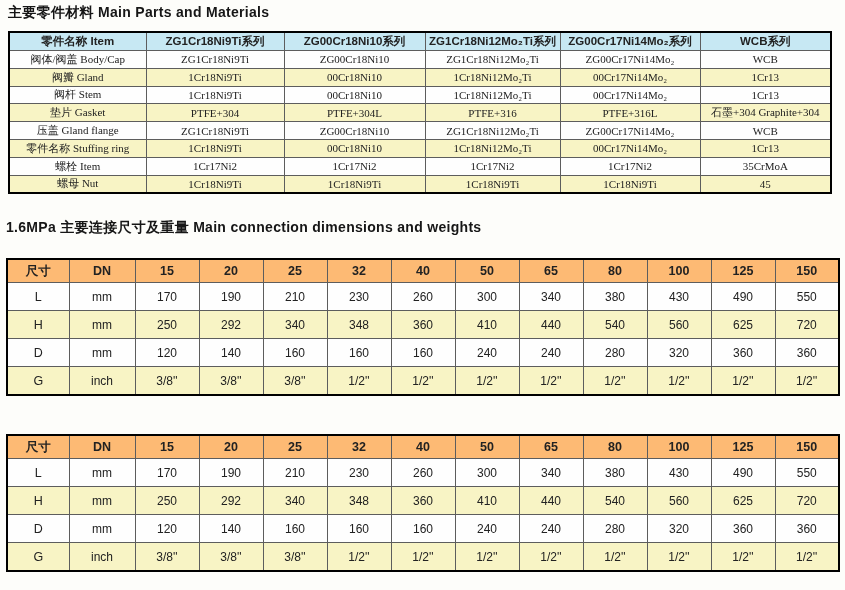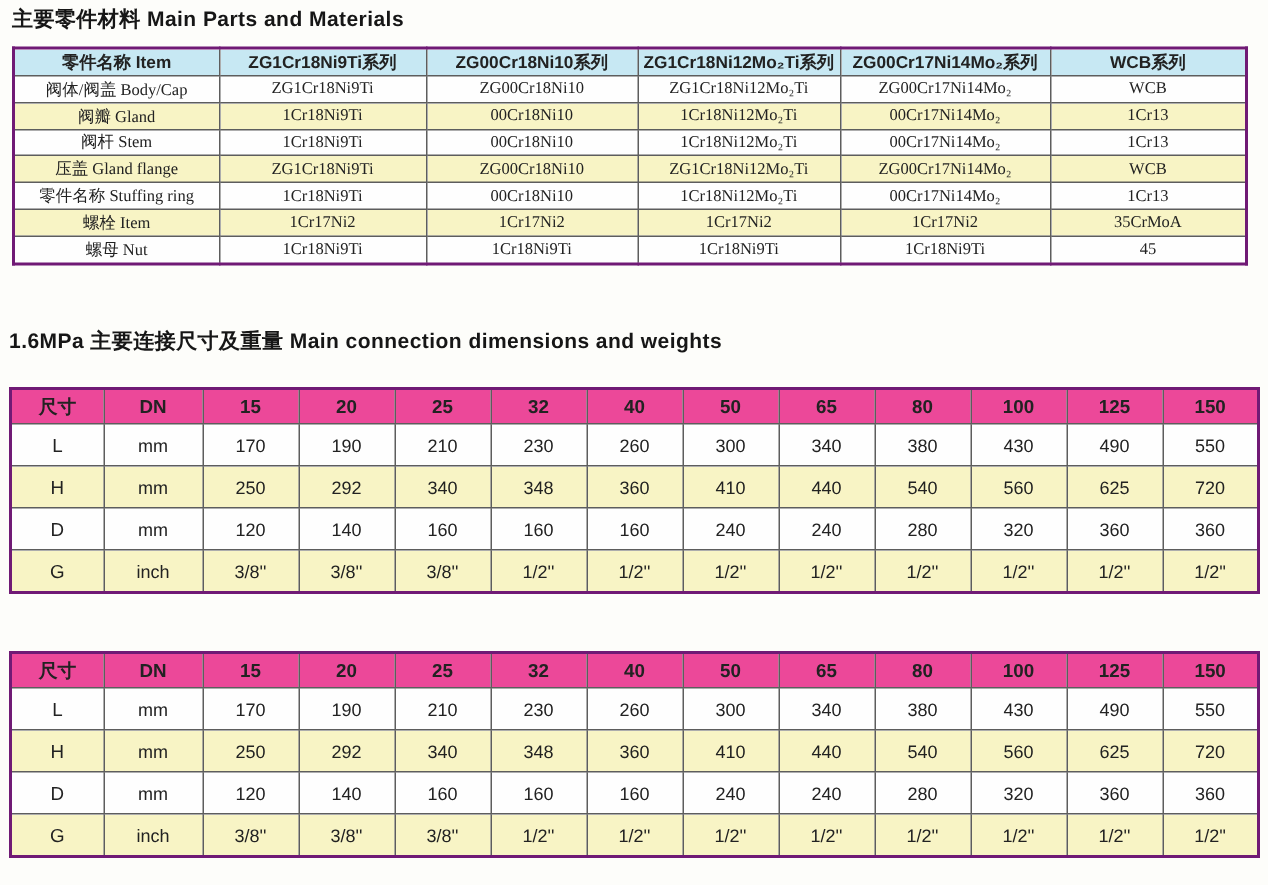--- a/index.html
+++ b/index.html
@@ -30,21 +30,21 @@
 
   table {
     border-collapse: collapse;
     table-layout: fixed;
     position: absolute;
     background: #fefefe;
   }
   table, th, td {
     border: 1px solid #5d5d5d;
   }
-  table { border: 2px solid #701a75; }
+  table { border: 2px solid #000000; }
   th, td {
     text-align: center;
     vertical-align: middle;
     overflow: hidden;
     white-space: nowrap;
     padding: 0 1px;
     font-weight: 400;
   }
 
   
@@ -63,21 +63,21 @@
     font-size: 11px;
     font-family: Liberation Serif, serif;
   }
   #materials-table tbody tr:nth-child(even) td { background: #f8f4c5; }
 
   
   .dim-table { width: 832px; left: 6px; }
   #dim-table-1 { top: 258px; }
   #dim-table-2 { top: 434px; }
   .dim-table th {
-    background: #ec4899;
+    background: #fdba74;
     height: 22px;
     font-size: 12.5px;
     font-weight: 600;
   }
   .dim-table td {
     height: 27px;
     font-size: 12px;
   }
   .dim-table tbody tr:nth-child(even) td { background: #f8f4c5; }
   .dim-table td:first-child { font-size: 12.5px; }
@@ -125,20 +125,28 @@
           <td>00Cr17Ni14Mo₂</td>
           <td>1Cr13</td>
         </tr>
         <tr>
           <td>阀杆 Stem</td>
           <td>1Cr18Ni9Ti</td>
           <td>00Cr18Ni10</td>
           <td>1Cr18Ni12Mo₂Ti</td>
           <td>00Cr17Ni14Mo₂</td>
           <td>1Cr13</td>
+        </tr>
+        <tr>
+          <td>垫片 Gasket</td>
+          <td>PTFE+304</td>
+          <td>PTFE+304L</td>
+          <td>PTFE+316</td>
+          <td>PTFE+316L</td>
+          <td>石墨+304 Graphite+304</td>
         </tr>
         <tr>
           <td>压盖 Gland flange</td>
           <td>ZG1Cr18Ni9Ti</td>
           <td>ZG00Cr18Ni10</td>
           <td>ZG1Cr18Ni12Mo₂Ti</td>
           <td>ZG00Cr17Ni14Mo₂</td>
           <td>WCB</td>
         </tr>
         <tr>

